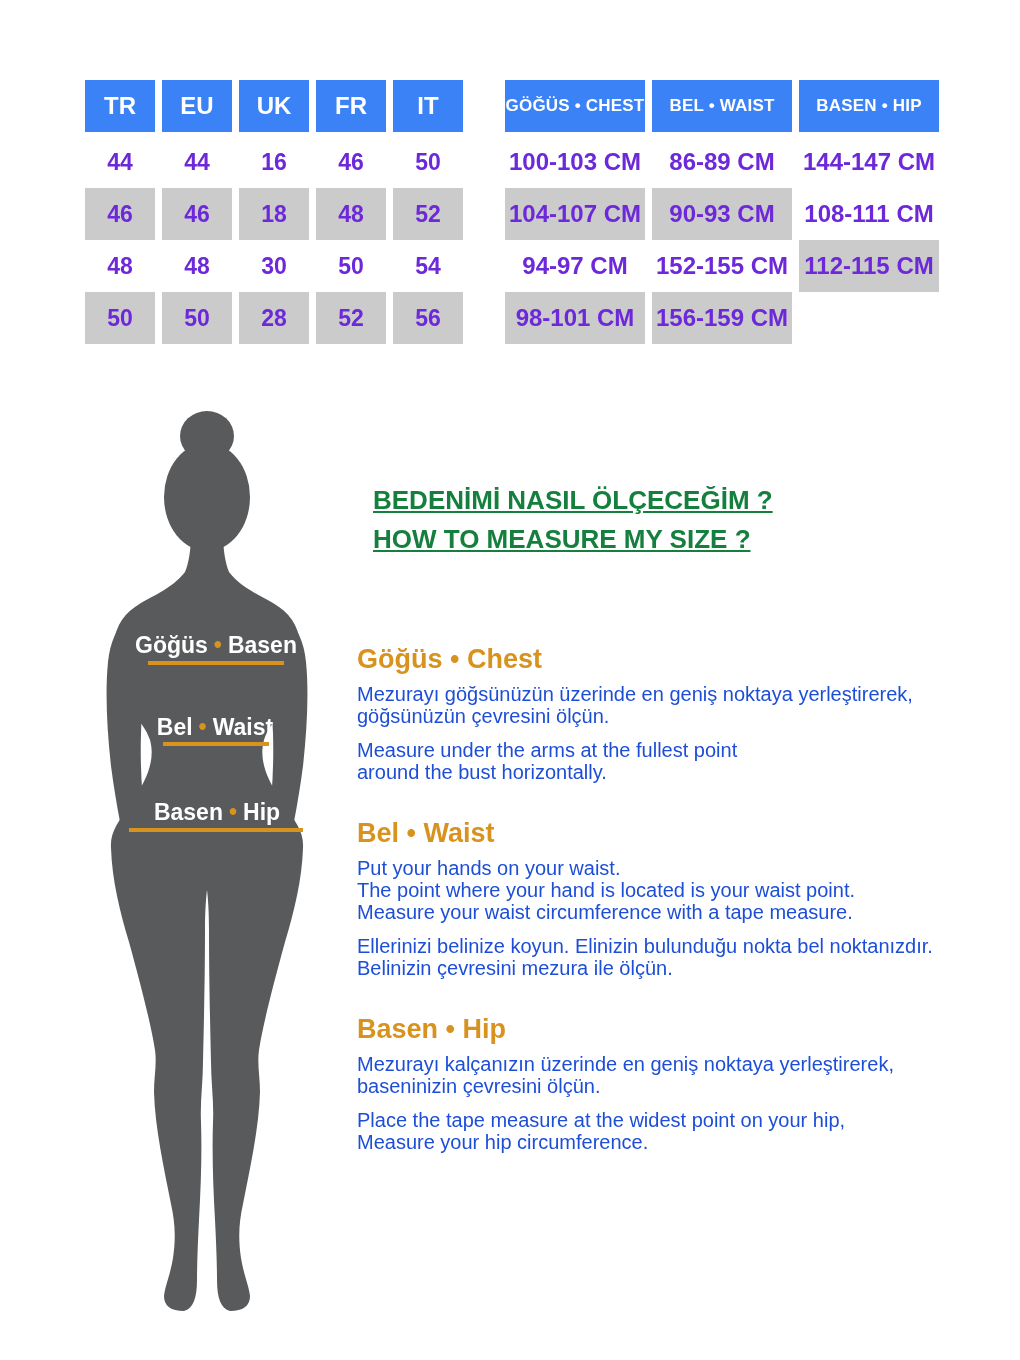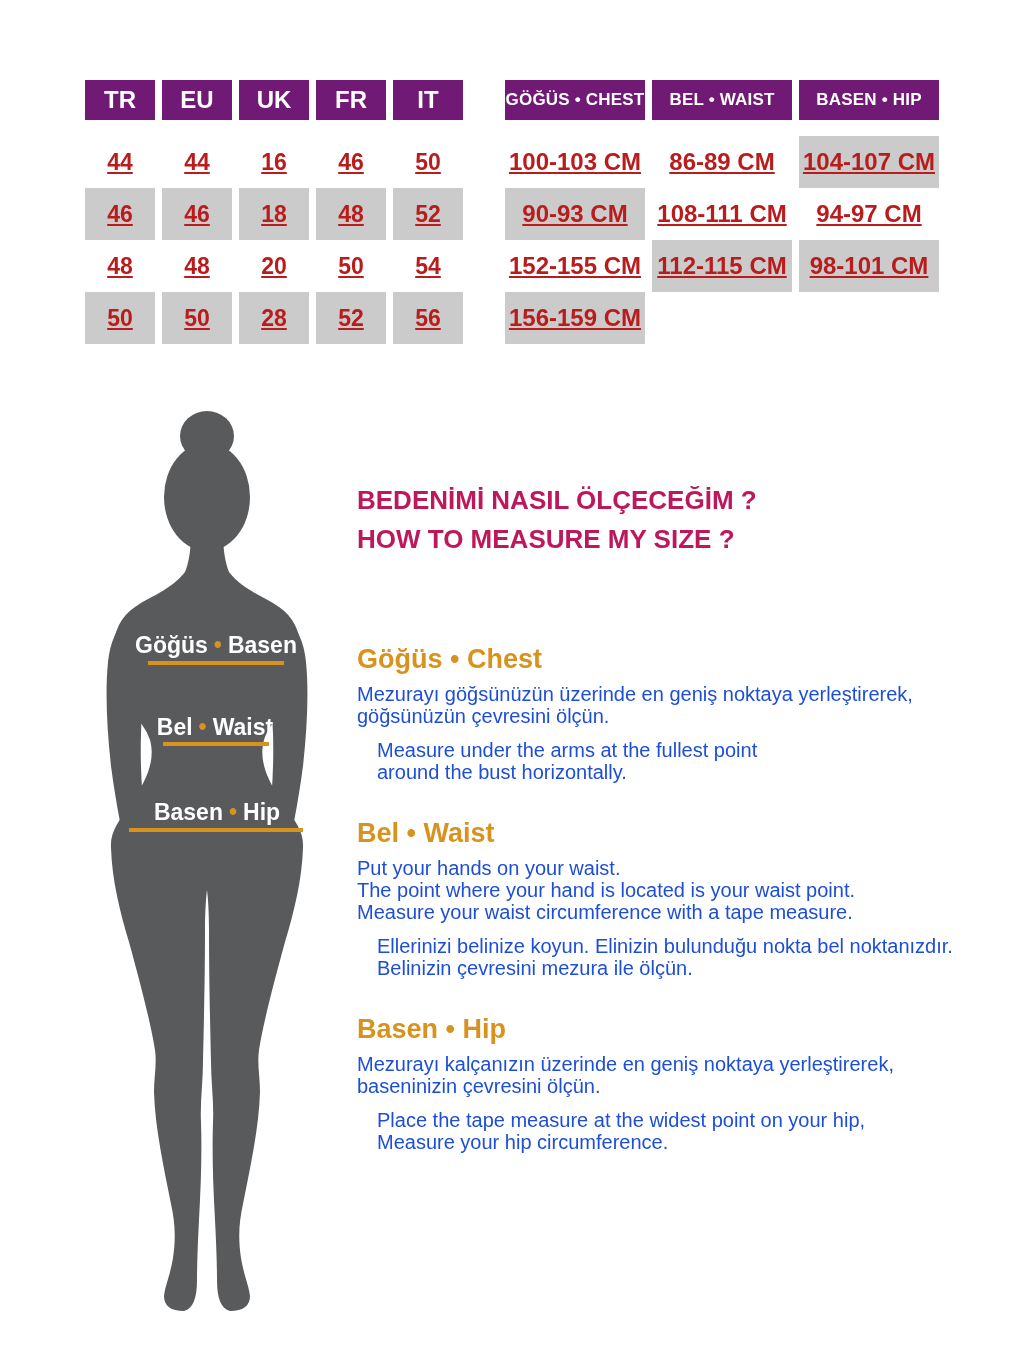--- a/index.html
+++ b/index.html
@@ -16,55 +16,55 @@
     grid-template-rows:56px repeat(4,52px);
     column-gap:7px;
   }
   .tbl-measures{
     left:505px;top:80px;
     grid-template-columns:repeat(3,140px);
     grid-template-rows:56px repeat(4,52px);
     column-gap:7px;
   }
   .th{
-    height:40px;background:#701a75;color:#ffffff;
+    height:52px;background:#3b82f6;color:#ffffff;
     display:flex;align-items:center;justify-content:center;
     font-weight:700;
   }
   .tbl-sizes .th{font-size:24px;}
   .tbl-measures .th{font-size:17px;letter-spacing:.2px;}
   .td{
     display:flex;align-items:center;justify-content:center;
-    color:#b91c1c;font-weight:700;text-decoration:underline;
+    color:#6d28d9;font-weight:700;
   }
   .tbl-sizes .td{font-size:23px;}
   .tbl-measures .td{font-size:24px;}
   .td.alt{background:#CBCBCB;}
   
   .figure{position:absolute;left:57px;top:400px;width:300px;height:920px;}
   .figure svg{position:absolute;left:0;top:0;}
   .fig-label{
     position:absolute;transform:translateX(-50%);
     white-space:nowrap;color:#ffffff;font-weight:700;font-size:23px;
   }
   .fig-label .dot{color:#D8921E;padding:0 6px;}
   .fig-line{position:absolute;height:4px;background:#D8921E;}
   
   .guide{position:absolute;left:357px;top:481px;width:650px;color:#58595B;}
-  .guide-title{color:#be185d;font-weight:700;font-size:26px;line-height:39px;margin:0 0 84px 0;}
+  .guide-title{color:#15803d;font-weight:700;font-size:26px;line-height:39px;margin:0 0 84px 16px;text-decoration:underline;}
   .section{margin-top:34px;}
   .section:first-of-type{margin-top:0;}
   .section h3{
     color:#D8921E;font-weight:700;font-size:27px;line-height:33px;margin:0 0 7px 0;
   }
   .para{
     font-size:20px;line-height:22px;margin:0 0 12px 0;
     white-space:pre-line;color:#1d4ed8;
   }
-  .para:last-child{margin-bottom:0;margin-left:20px;}
+  .para:last-child{margin-bottom:0;}
 </style>
 </head>
 <body>
 
 <div class="page">
 
   <div class="tbl tbl-sizes">
     <div class="th">TR</div>
     <div class="th">EU</div>
     <div class="th">UK</div>
@@ -78,38 +78,39 @@
     <div class="td">50</div>
 
     <div class="td alt">46</div>
     <div class="td alt">46</div>
     <div class="td alt">18</div>
     <div class="td alt">48</div>
     <div class="td alt">52</div>
 
     <div class="td">48</div>
     <div class="td">48</div>
-    <div class="td">20</div>
+    <div class="td">30</div>
     <div class="td">50</div>
     <div class="td">54</div>
 
     <div class="td alt">50</div>
     <div class="td alt">50</div>
     <div class="td alt">28</div>
     <div class="td alt">52</div>
     <div class="td alt">56</div>
   </div>
 
   <div class="tbl tbl-measures">
     <div class="th">GÖĞÜS • CHEST</div>
     <div class="th">BEL • WAIST</div>
     <div class="th">BASEN • HIP</div>
 
     <div class="td">100-103 CM</div>
     <div class="td">86-89 CM</div>
+    <div class="td">144-147 CM</div>
 
     <div class="td alt">104-107 CM</div>
     <div class="td alt">90-93 CM</div>
 
     <div class="td">108-111 CM</div>
     <div class="td">94-97 CM</div>
     <div class="td">152-155 CM</div>
 
     <div class="td alt">112-115 CM</div>
     <div class="td alt">98-101 CM</div>

